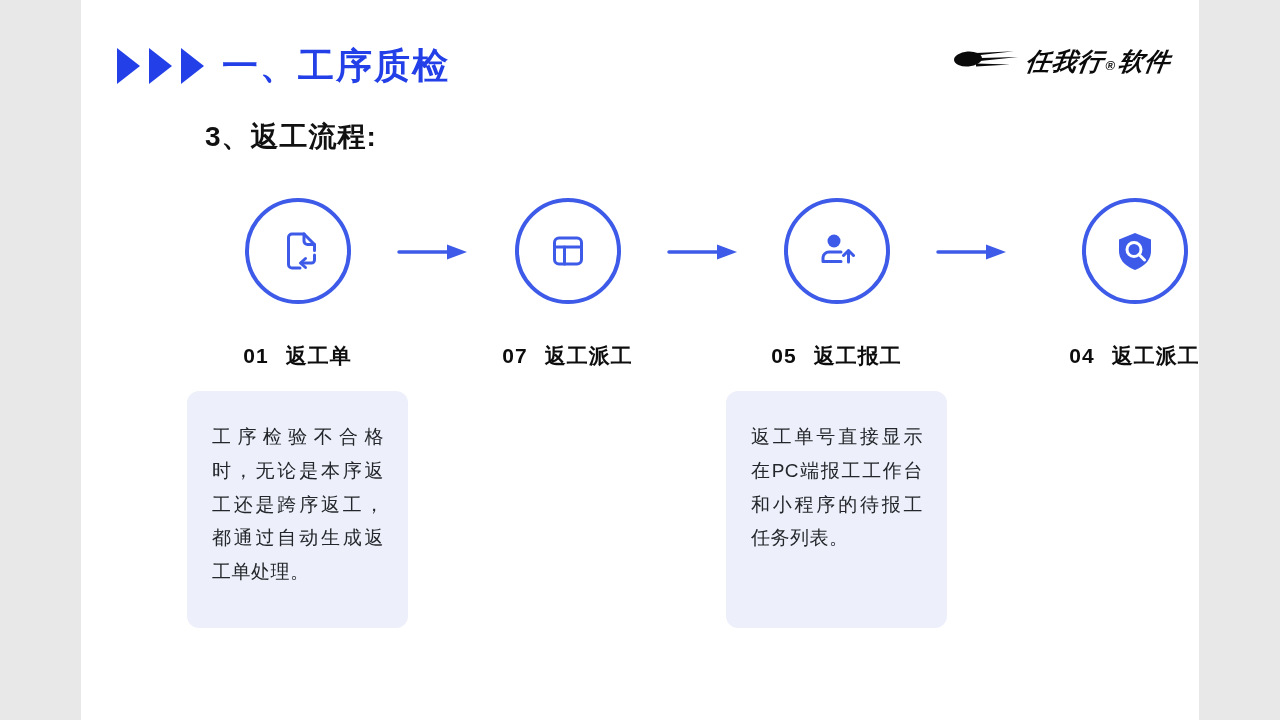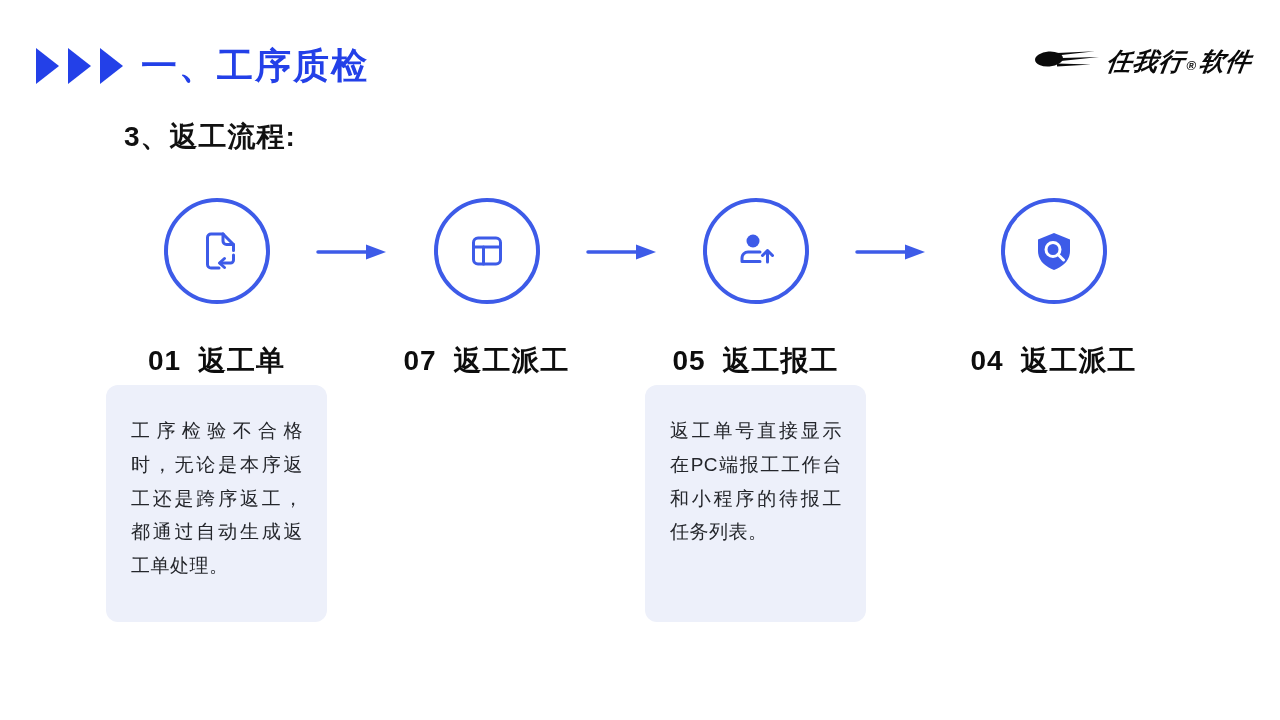--- a/index.html
+++ b/index.html
@@ -1,21 +1,21 @@
 <!DOCTYPE html>
 <html><head>
 <meta charset="utf-8">
 <style>
   * { margin: 0; padding: 0; box-sizing: border-box; }
   html, body { background: #e8e8e8; }
   body { font-family: "Liberation Sans", "DejaVu Sans", sans-serif; }
 
   .slide {
     position: relative;
-    width: 1280px;
+    width: 1118px;
     height: 720px;
     margin: 0 auto;
     background: #ffffff;
     overflow: hidden;
   }
 
   
   .title-row {
     position: absolute;
     left: 36px;
@@ -95,30 +95,30 @@
     background: #ffffff;
   }
   .circle svg { display: block; }
 
   .step-label {
     margin-top: 38px;
     display: flex;
     justify-content: center;
     align-items: baseline;
     gap: 17px;
-    font-size: 28px;
+    font-size: 21px;
     font-weight: 800;
     color: #0d0d0d;
     letter-spacing: 1px;
     height: 26px;
     text-align: right;
   }
 
   .card {
-    margin-top: 17px;
+    margin-top: 23px;
     height: 237px;
     background: #edf0fa;
     border-radius: 12px;
     padding: 29px 24px 0 25px;
   }
   .card p {
     font-size: 19px;
     line-height: 1.78;
     color: #24262b;
     letter-spacing: 0.5px;

